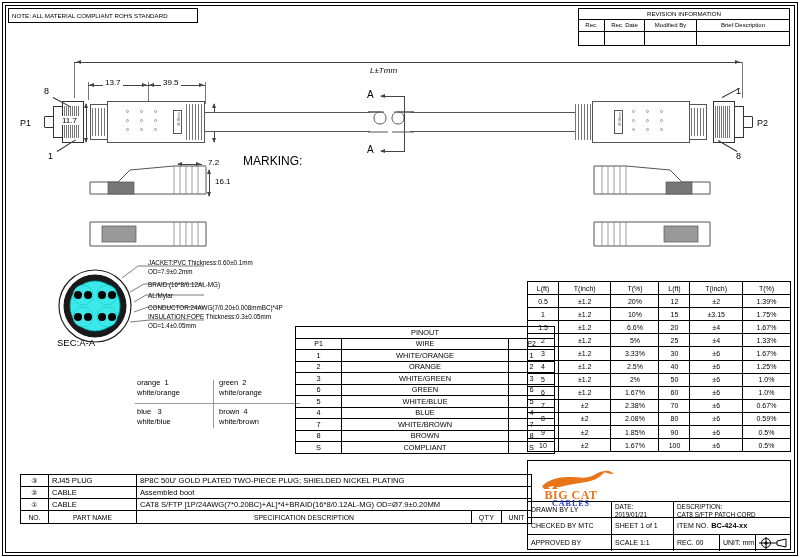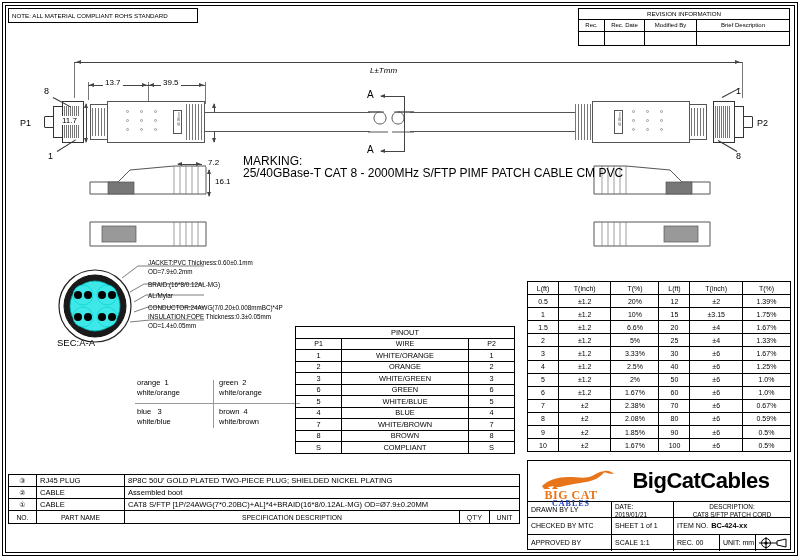--- a/index.html
+++ b/index.html
@@ -116,31 +116,31 @@
   .pairs .hline { position:absolute; left:0; right:0; top:25px; height:1px; background:#999; }
 
   
   table { border-collapse:collapse; }
   .tbl td, .tbl th {
     border:1px solid #000; font-size:7px; text-align:center;
     font-weight:normal; padding:0;
   }
 
   
-  .pinout { position:absolute; left:295px; top:326px; width:220px; }
+  .pinout { position:absolute; left:295px; top:326px; width:260px; }
   .pinout td, .pinout th { height:11.5px; }
   .pinout .t { font-size:7.4px; }
   .pinout .c1 { width:46px; } .pinout .c3 { width:46px; }
 
   
   .tol { position:absolute; left:527px; top:281px; width:264px; }
   .tol td, .tol th { height:13.1px; }
 
   
-  .bom { position:absolute; left:8px; top:474px; width:512px; }
+  .bom { position:absolute; left:20px; top:474px; width:512px; }
   .bom td {
     border:1px solid #000; font-size:7.6px; padding:1px 3px;
   }
   .bom .no { width:28px; text-align:center; font-size:7px; }
   .bom .pn { width:88px; }
   .bom .spec { }
   .bom .foot td { text-align:center; font-size:6.8px; height:13px; }
   .bom .qty { width:30px; }
   .bom .unit { width:30px; }
 
@@ -170,21 +170,21 @@
     flex:1; text-align:center; font-size:22px; font-weight:bold;
     letter-spacing:-0.5px;
   }
   .tb-grid { position:absolute; left:0; top:41px; right:0; bottom:0; }
   .tb-row { display:flex; height:16.3px; border-bottom:1px solid #000; }
   .tb-row:last-child { border-bottom:none; }
   .tb-c {
     border-right:1px solid #000; font-size:7px; padding:1px 3px;
     display:flex; align-items:center; overflow:hidden; white-space:nowrap;
   }
-  .tb-c:last-child { border-right:none;text-align:center; }
+  .tb-c:last-child { border-right:none; }
   .tb-c.stack { display:block; line-height:7.6px; padding-top:1px; font-size:6.4px; }
   .tb-w1 { width:84px; } .tb-w2 { width:62px; }
   .tb-w3 { flex:1; }
   .proj { width:34px; display:flex; align-items:center; justify-content:space-around; }
 </style>
 </head>
 <body>
 
 <div id="sheet">
 
@@ -412,21 +412,20 @@
     <path d="M120,30 L120,6 L4,6 L4,30 Z" fill="#fff" stroke="#555" stroke-width="1"></path>
     <rect x="74" y="10" width="34" height="16" fill="#999" stroke="#555" stroke-width="0.7"></rect>
     <line x1="12" y1="6" x2="12" y2="30" stroke="#777" stroke-width="0.7"></line>
     <line x1="18" y1="6" x2="18" y2="30" stroke="#777" stroke-width="0.7"></line>
     <line x1="24" y1="6" x2="24" y2="30" stroke="#777" stroke-width="0.7"></line>
     <line x1="30" y1="6" x2="30" y2="30" stroke="#777" stroke-width="0.7"></line>
     <line x1="36" y1="6" x2="36" y2="30" stroke="#777" stroke-width="0.7"></line>
   </svg>
 
   <div class="marking" style="left:243px; top:156px;">MARKING:</div>
-  <div class="marking" style="left:243px; top:168px;">25/40GBase-T CAT 8 - 2000MHz S/FTP PIMF PATCH CABLE  CM PVC</div>
 
   <div class="sec-wrap">
     <svg width="76" height="76">
       <circle cx="38" cy="38" r="36" fill="#fff" stroke="#222" stroke-width="1.2"></circle>
       <circle cx="38" cy="38" r="31" fill="#1a1a1a" stroke="#111" stroke-width="1"></circle>
       <circle cx="38" cy="38" r="25" fill="#3ee8e8" stroke="#0aa" stroke-width="0.8"></circle>
       <g fill="#3ee8e8" stroke="#0cc" stroke-width="0.6">
         <circle cx="26" cy="27" r="10"></circle>
           <circle cx="50" cy="27" r="10"></circle>
         <circle cx="26" cy="49" r="10"></circle>
@@ -687,21 +686,20 @@
       <div class="logo-mark">
         <svg width="84" height="22" style="position:absolute; left:6px; top:0;">
           <path d="M8,18 C14,12 24,9 34,9 C44,9 52,11 58,8 C62,6 66,3 72,3 C68,6 66,9 62,11
                    C58,13 52,14 46,15 C40,16 32,17 26,19 L22,19 L24,21 L18,21 L20,18
                    L14,19 L16,21 L10,21 Z" fill="#e8751a"></path>
           <path d="M70,3 C74,2 78,4 80,6 C76,6 73,5 70,4 Z" fill="#e8751a"></path>
         </svg>
         <div class="logo-bigcat">BIG CAT</div>
         <div class="logo-cables">CABLES</div>
       </div>
-      <div class="logo-word">BigCatCables</div>
     </div>
 
     <div class="tb-grid">
       <div class="tb-row">
         <div class="tb-c tb-w1">DRAWN BY   LY</div>
         <div class="tb-c tb-w2 stack">
           <div>DATE:</div>
           <div>2019/01/21</div>
         </div>
         <div class="tb-c tb-w3 stack">

